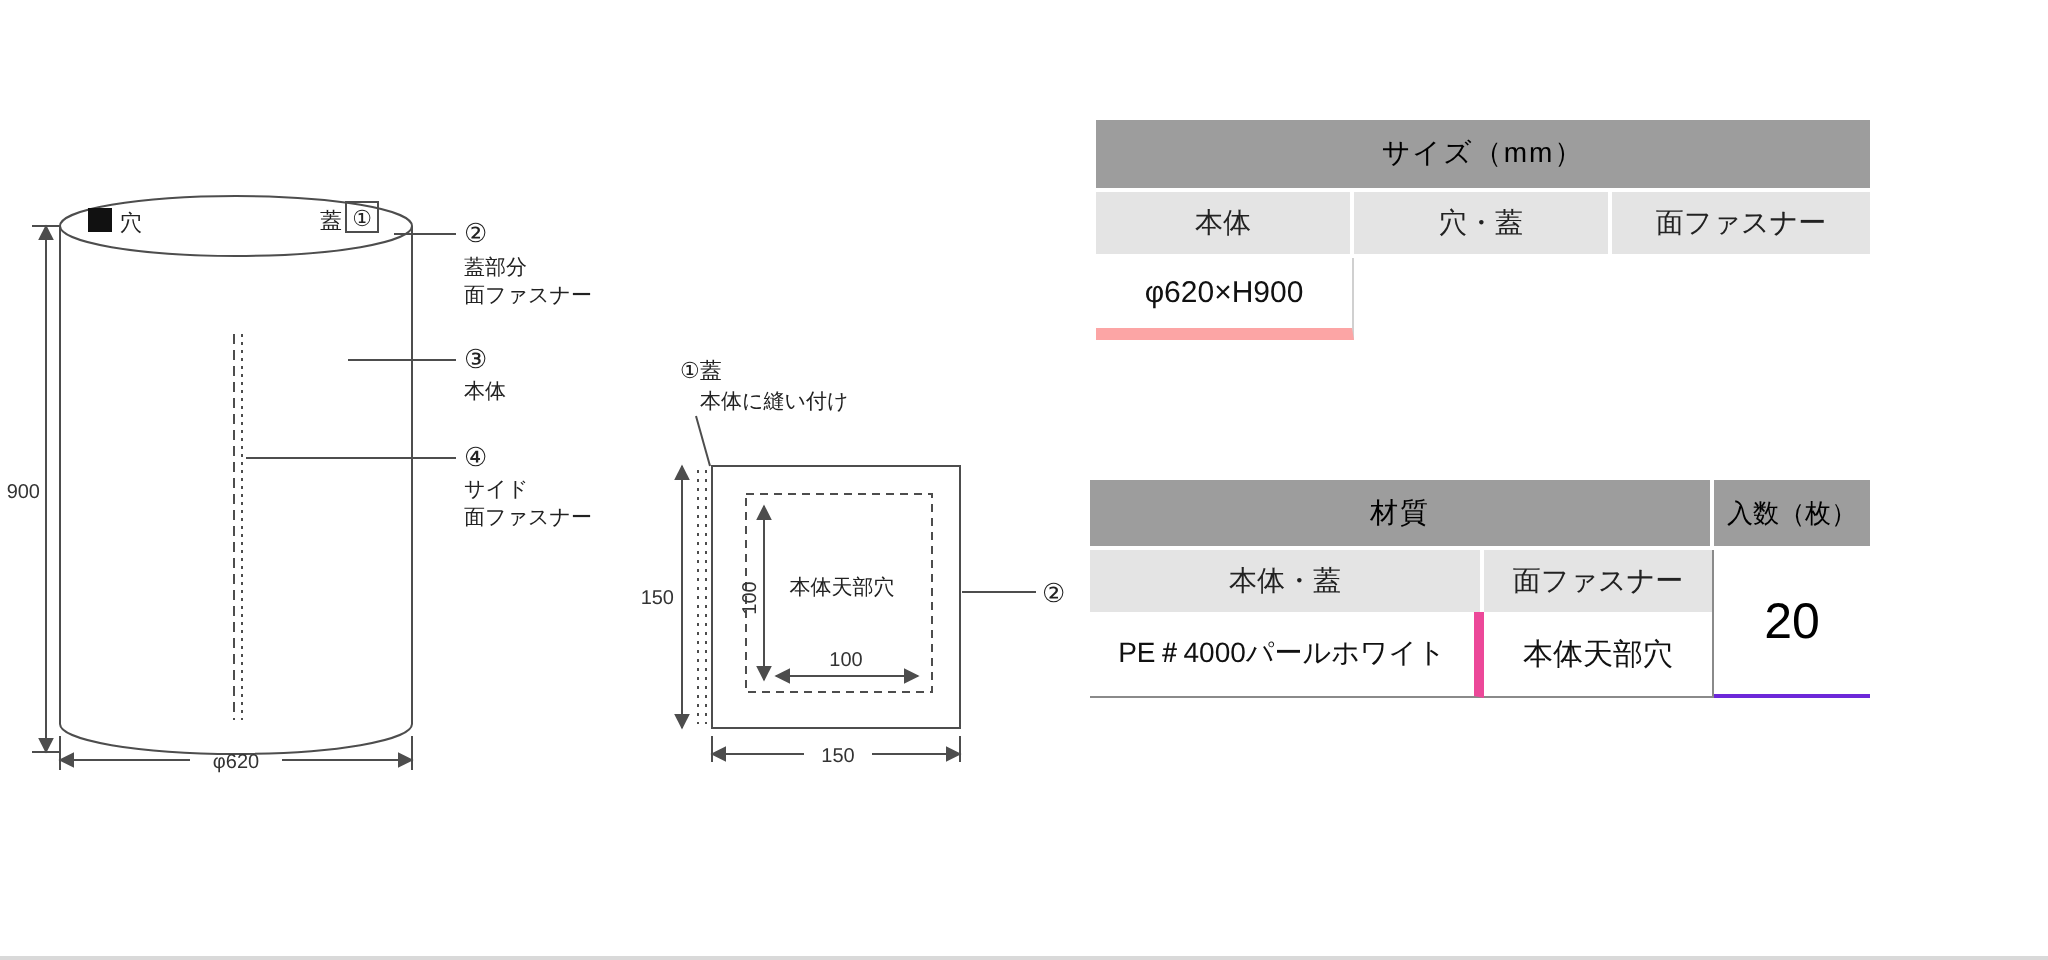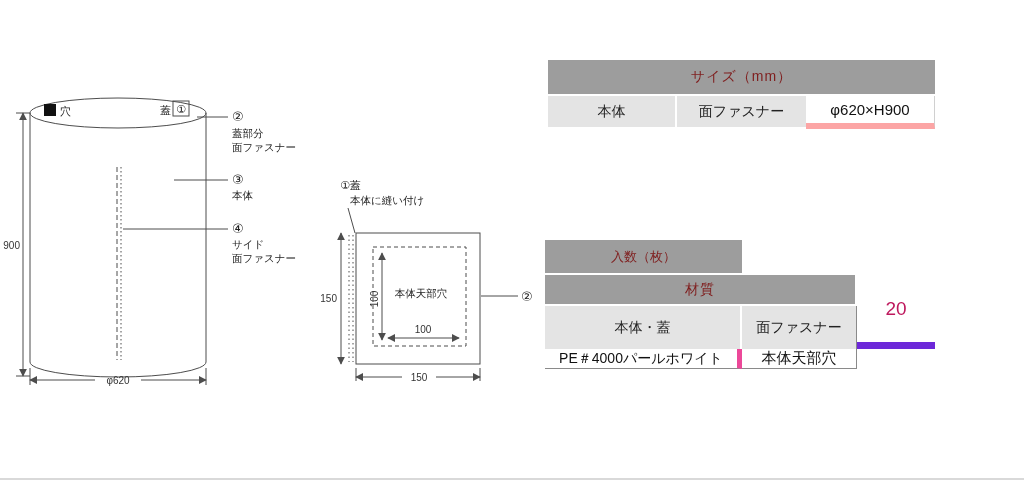--- a/index.html
+++ b/index.html
@@ -17,42 +17,42 @@
   .dimln     { fill:none; stroke:#4d4d4d; stroke-width:1; }
   text       { fill:#222; font-family:"Liberation Sans","DejaVu Sans",sans-serif; }
   .jp  { font-size:11px; }
   .jps { font-size:10.5px; }
   .num { font-size:13px; }
   .numS{ font-size:11px; }
   .dim { font-size:10px; fill:#333; }
 
   
   .cell { display:flex; align-items:center; justify-content:center; }
-  .title{ background:var(--hdr); color:#7f1d1d; font-size:14px; letter-spacing:1px; border-bottom:2px solid #fff; }
+  .title{ background:var(--hdr); color:#000000; font-size:14px; letter-spacing:1px; border-bottom:2px solid #fff; }
   .sub  { background:var(--sub); color:#222; font-size:14px; }
   .val  { background:#fff; color:#111; font-size:15px; }
 
   .t1 { position:absolute; left:548px; top:60px; width:387px;
         display:grid; grid-template-columns:1fr 1fr 1fr; grid-template-rows:36px 33px 41px; }
   .t1-title { grid-column:1/4; }
   .t1 .sub  { border-bottom:2px solid #fff; }
   .t1-c1,.t1-c2 { border-right:2px solid #fff; }
   .t1 .val  { border-bottom:6px solid #fca5a5; }
   .t1-v1,.t1-v2 { border-right:1px solid #d0d0d0; }
 
   .t2 { position:absolute; left:545px; top:240px; width:390px;
         display:grid; grid-template-columns:197px 115px 78px; grid-template-rows:35px 31px 43px; }
   .t2-title { grid-column:1/3; border-right:2px solid #fff; }
   .t2-qty-h { font-size:13px; letter-spacing:0; }
   .t2-h1 { border-right:2px solid #fff;font-family:Liberation Serif, serif; }
   .t2-h2 { border-right:1px solid #8a8a8a; }
   .t2-d1 { border-right:5px solid #ec4899; border-bottom:1px solid #8a8a8a; font-size:14px; }
   .t2-d2 { border-right:1px solid #8a8a8a; border-bottom:1px solid #8a8a8a; }
-  .t2-qty { grid-column:3; grid-row:2/4; background:#fff; border-bottom:7px solid #6d28d9;
-            font-size:19px; color:#be185d; }
+  .t2-qty { grid-column:3; grid-row:2/4; background:#fff; border-bottom:2px solid #6d28d9;
+            font-size:25px; color:#000000; }
 </style>
 </head>
 <body>
 
 <div class="page">
 
   <svg class="diagram" width="560" height="480" viewBox="0 0 560 480">
     <defs>
       <marker id="arw" viewBox="0 0 10 10" refX="9" refY="5" markerWidth="8" markerHeight="8" orient="auto-start-reverse">
         <path d="M0,0 L10,5 L0,10 z" fill="#4d4d4d"></path>
@@ -137,27 +137,28 @@
     </g>
     <text class="dim" x="419" y="381" text-anchor="middle">150</text>
 
     <line class="ln" x1="481" y1="296" x2="518" y2="296"></line>
     <text class="num" x="521" y="301">②</text>
   </svg>
 
   <div class="t1">
     <div class="cell title t1-title">サイズ（mm）</div>
     <div class="cell sub t1-c1">本体</div>
+    <div class="cell sub t1-c2">穴・蓋</div>
     <div class="cell sub t1-c3">面ファスナー</div>
     <div class="cell val t1-v1">φ620×H900</div>
   </div>
 
   <div class="t2">
+    <div class="cell title t2-title">材質</div>
     <div class="cell title t2-qty-h">入数（枚）</div>
-    <div class="cell title t2-title">材質</div>
     <div class="cell sub t2-h1">本体・蓋</div>
     <div class="cell sub t2-h2">面ファスナー</div>
     <div class="cell t2-qty">20</div>
     <div class="cell val t2-d1">PE＃4000パールホワイト</div>
     <div class="cell val t2-d2">本体天部穴</div>
   </div>
 
 </div>
 
 </body></html>

